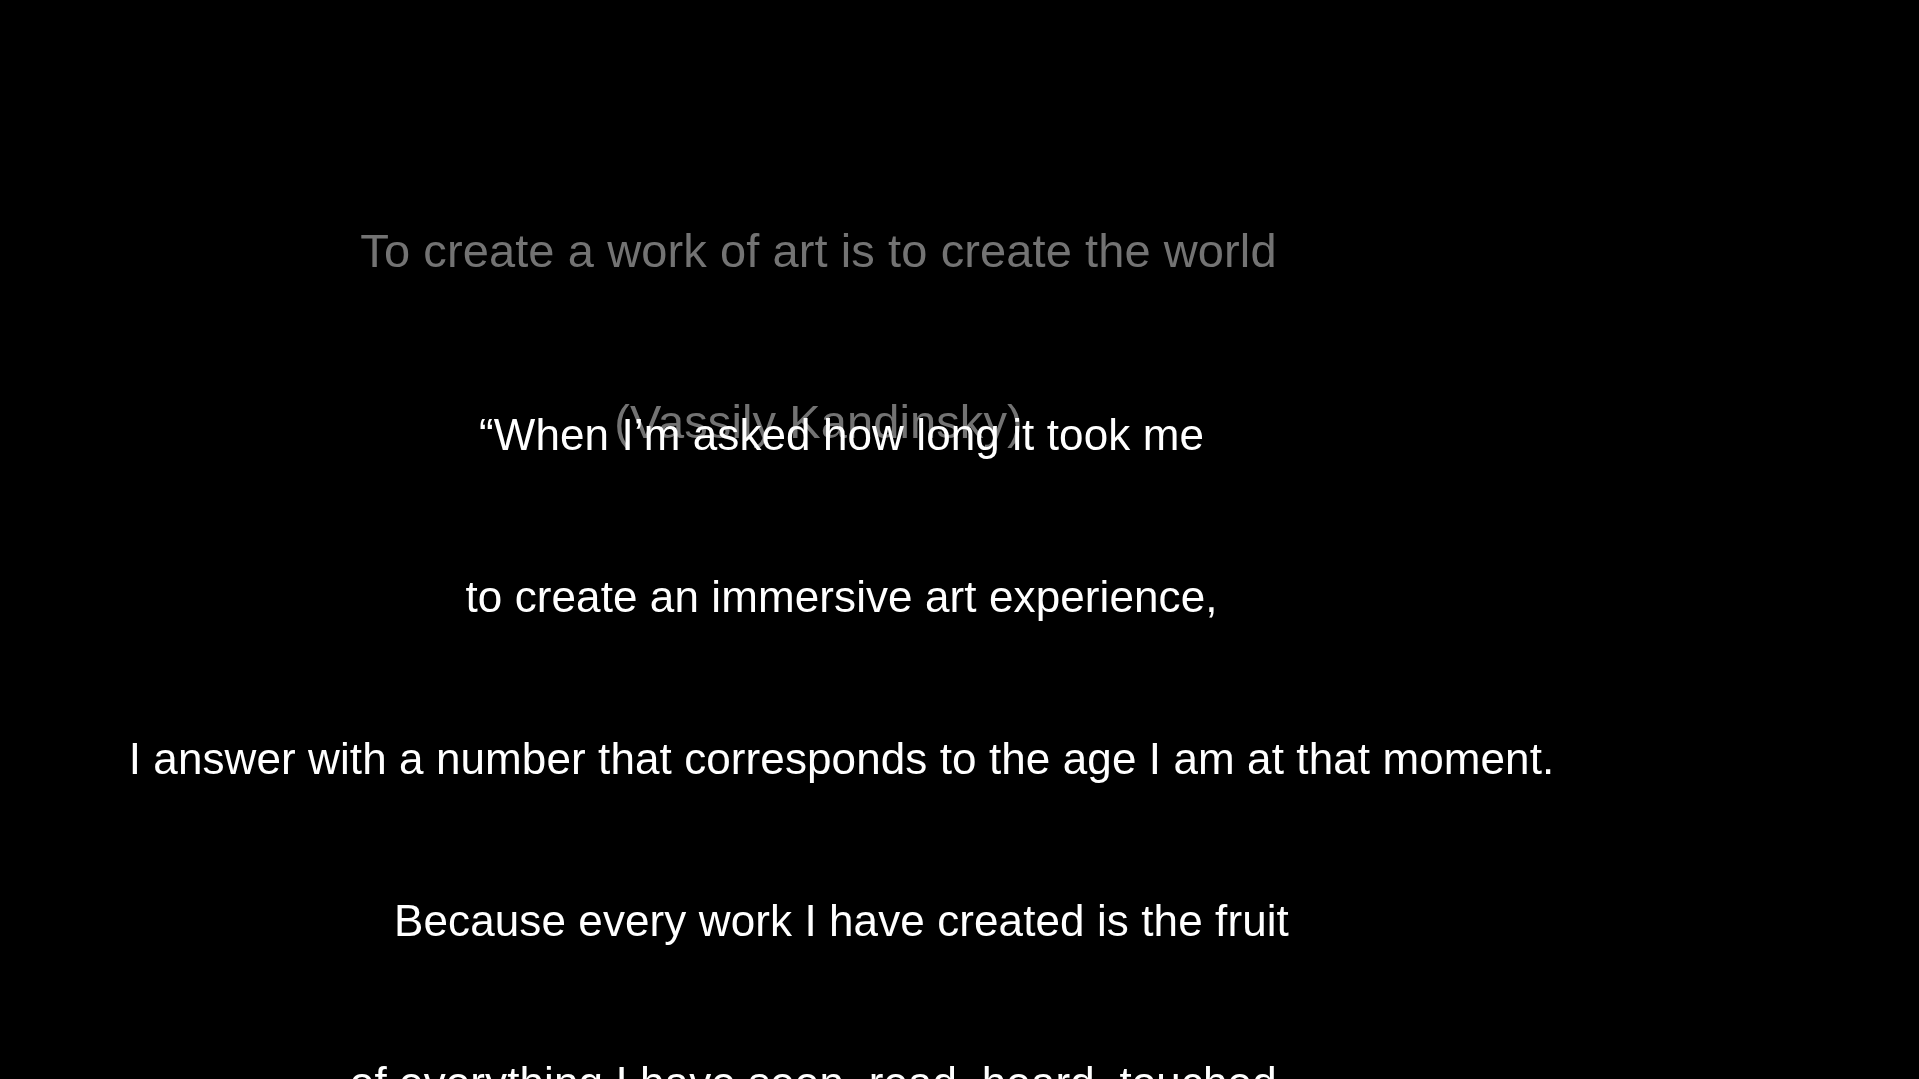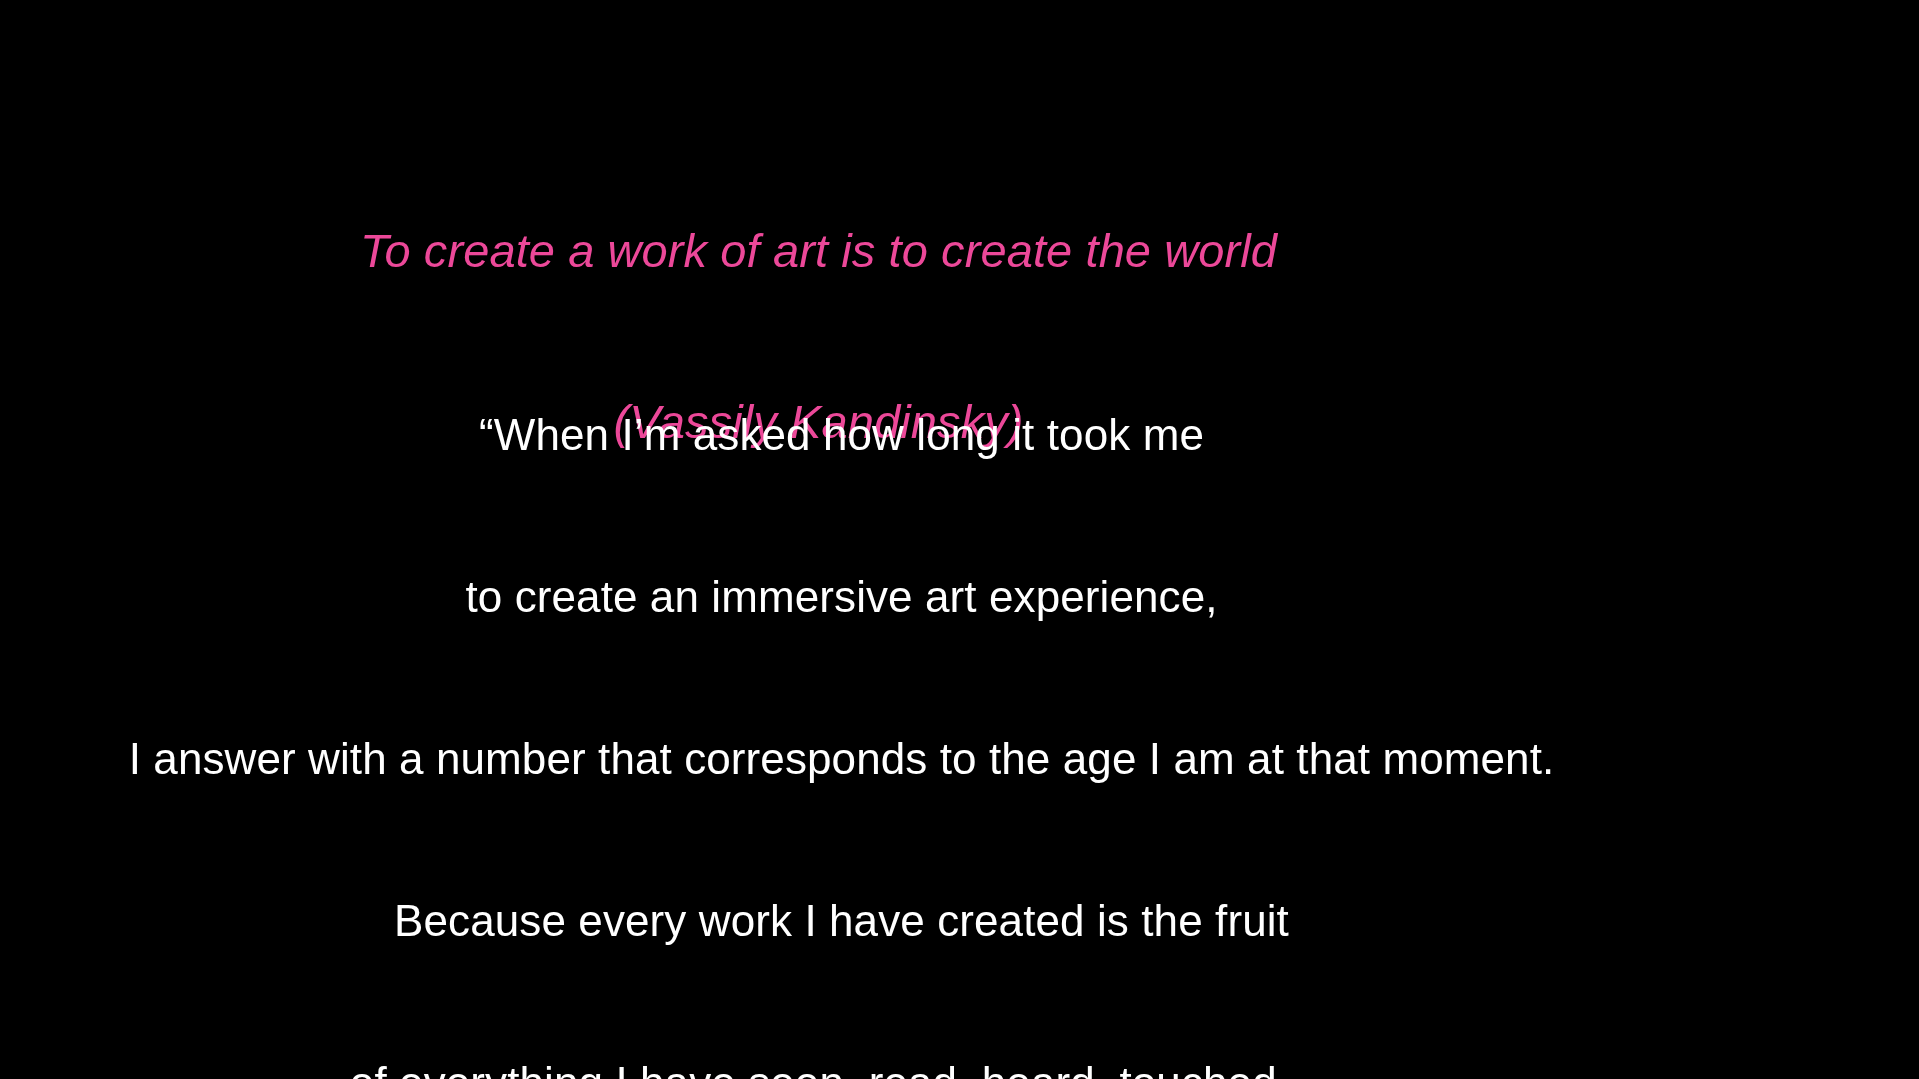--- a/index.html
+++ b/index.html
@@ -24,27 +24,26 @@
     box-sizing: border-box;
   }
 
   
   .title-block {
     position: absolute;
     left: 0;
     top: 108px;
     width: 1919px;
     text-align: center;
-    color: #ec4899;
+    color: #737373;
     font-size: 47px;
     line-height: 57px;
     font-weight: 400;
     letter-spacing: 0.1px;
     white-space: pre;
-    font-style: italic;
   }
   .title-block .title-line {
     display: block;
   }
   
   .title-block .title-line-1 {
     transform: translateX(-141px);
   }
   .title-block .title-line-2 {
     transform: translateX(-141px);

